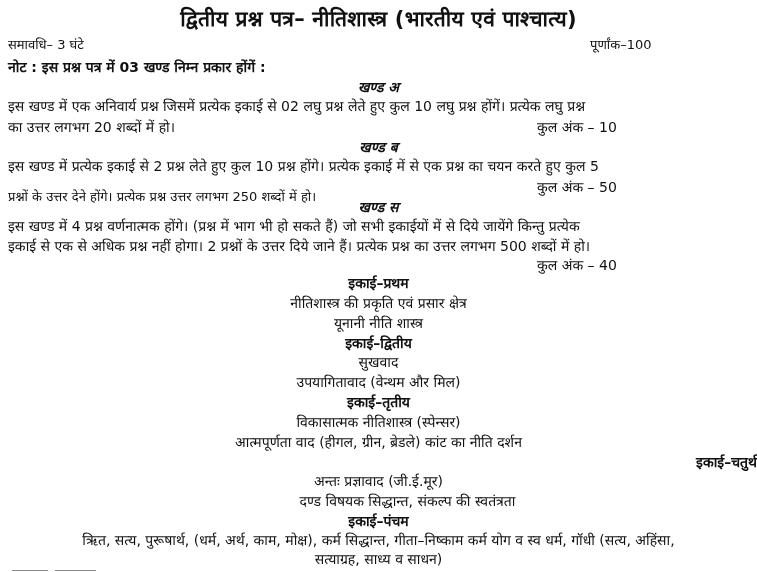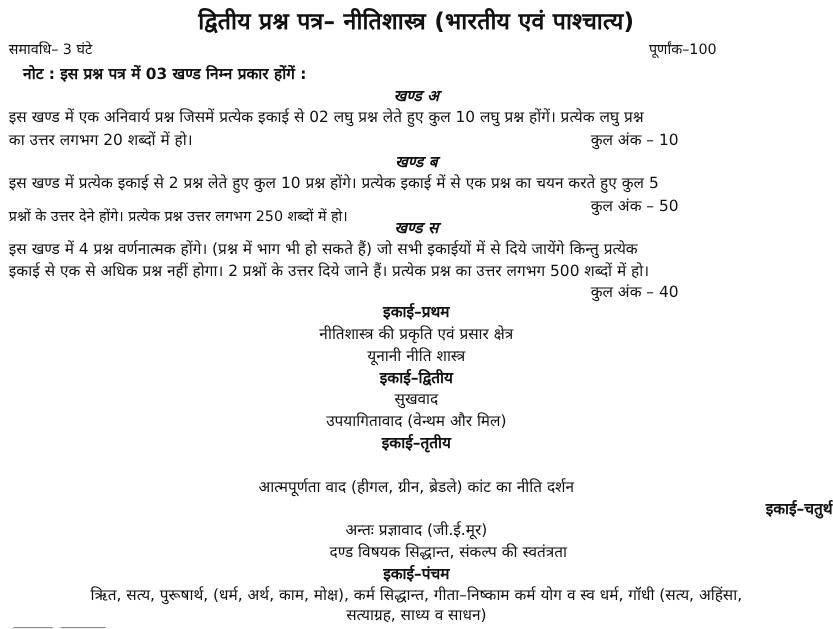--- a/index.html
+++ b/index.html
@@ -25,21 +25,21 @@
 </head>
 <body>
 
 <div class="page">
 
   <div class="abs title">द्वितीय प्रश्न पत्र– नीतिशास्त्र (भारतीय एवं पाश्चात्य)</div>
 
   <div class="abs meta" style="left:8px; top:35px;">समावधि– 3 घंटे</div>
   <div class="abs meta" style="left:590px; top:35px;">पूर्णांक–100</div>
 
-  <div class="abs note" style="left:21px; top:57px;text-align:right;">नोट : इस प्रश्न पत्र में 03 खण्ड निम्न प्रकार होंगें :</div>
+  <div class="abs note" style="left:8px; top:57px;text-align:right;">नोट : इस प्रश्न पत्र में 03 खण्ड निम्न प्रकार होंगें :</div>
 
   <div class="abs section-head" style="top:77px;">खण्ड अ</div>
   <div class="abs" style="left:8px; top:96px; font-size:14px;">इस खण्ड में एक अनिवार्य प्रश्न जिसमें प्रत्येक इकाई से 02 लघु प्रश्न लेते हुए कुल 10 लघु प्रश्न होंगें। प्रत्येक लघु प्रश्न</div>
   <div class="abs" style="left:8px; top:117px; font-size:14px;">का उत्तर लगभग 20 शब्दों में हो।</div>
   <div class="abs marks" style="left:537px; top:117px;">कुल अंक – 10</div>
 
   <div class="abs section-head" style="top:137px;">खण्ड ब</div>
   <div class="abs" style="left:8px; top:156px; font-size:14px;">इस खण्ड में प्रत्येक इकाई से 2 प्रश्न लेते हुए कुल 10 प्रश्न होंगे। प्रत्येक इकाई में से एक प्रश्न का चयन करते हुए कुल 5</div>
   <div class="abs" style="left:8px; top:187px; font-size:13px;">प्रश्नों के उत्तर देने होंगे। प्रत्येक प्रश्न उत्तर लगभग 250 शब्दों में हो।</div>
   <div class="abs marks" style="left:537px; top:177px;">कुल अंक – 50</div>
@@ -51,20 +51,21 @@
 
   <div class="abs center" style="top:293px;">नीतिशास्त्र की प्रकृति एवं प्रसार क्षेत्र</div>
   <div class="abs center unit-head" style="top:273px;">इकाई–प्रथम</div>
   <div class="abs center" style="top:313px;">यूनानी नीति शास्त्र</div>
 
   <div class="abs center unit-head" style="top:333px;">इकाई–द्वितीय</div>
   <div class="abs center" style="top:352px;">सुखवाद</div>
   <div class="abs center" style="top:372px;">उपयागितावाद (वेन्थम और मिल)</div>
 
   <div class="abs center unit-head" style="top:392px;">इकाई–तृतीय</div>
+  <div class="abs center" style="top:412px;">विकासात्मक नीतिशास्त्र (स्पेन्सर)</div>
   <div class="abs center" style="top:432px;">आत्मपूर्णता वाद (हीगल, ग्रीन, ब्रेडले) कांट का नीति दर्शन</div>
 
   <div class="abs center unit-head" style="top:452px;text-align:right;">इकाई–चतुर्थ</div>
   <div class="abs center" style="top:471px;">अन्तः प्रज्ञावाद (जी.ई.मूर)</div>
   <div class="abs center" style="top:491px;padding-left:29px;">दण्ड विषयक सिद्धान्त, संकल्प की स्वतंत्रता</div>
 
   <div class="abs center unit-head" style="top:511px;">इकाई–पंचम</div>
   <div class="abs center" style="top:530px;">ऋित, सत्य, पुरूषार्थ, (धर्म, अर्थ, काम, मोक्ष), कर्म सिद्धान्त, गीता–निष्काम कर्म योग व स्व धर्म, गॉधी (सत्य, अहिंसा,</div>
   <div class="abs center" style="top:549px;">सत्याग्रह, साध्य व साधन)</div>
 

